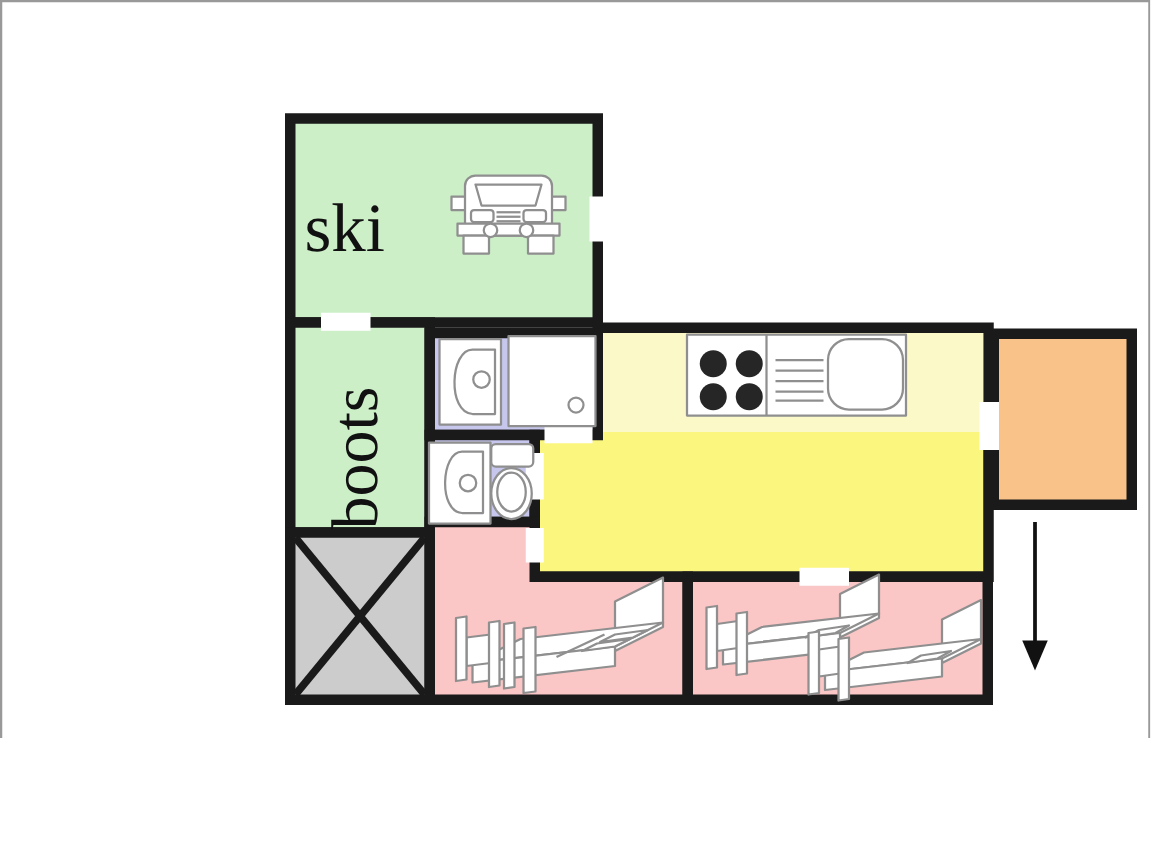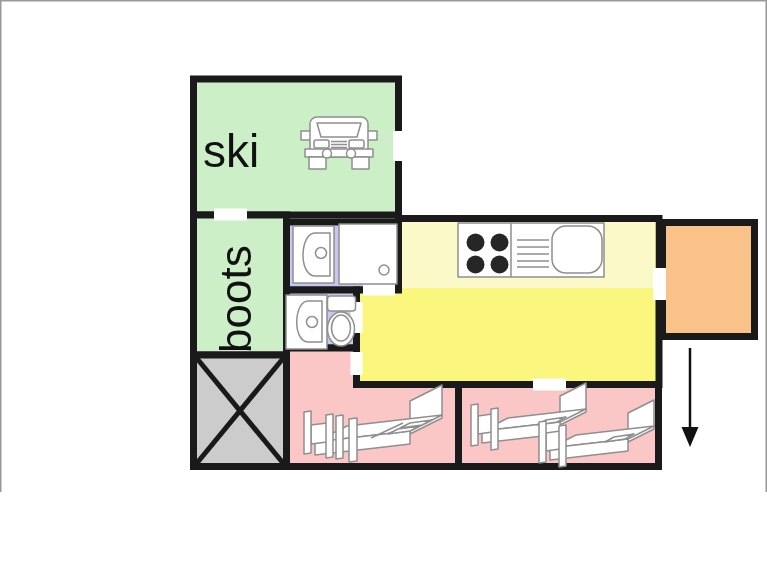--- a/index.html
+++ b/index.html
@@ -1,20 +1,20 @@
 <!DOCTYPE html>
 <html><head>
 <meta charset="utf-8">
 <style>
   html,body{margin:0;padding:0;background:#fff;}
   .canvas{
     position:relative;
     width:767px;height:492px;
     background:#fff;
-    font-family:Liberation Sans, sans-serif;
+    font-family:Liberation Serif, serif;
     overflow:hidden;
   }
   svg{position:absolute;left:0;top:0;}
   .room{stroke:#1a1a1a;stroke-width:7;}
   .gap{fill:#ffffff;stroke:none;}
   .fixture{fill:#ffffff;stroke:#8f8f8f;stroke-width:1.5;stroke-linejoin:round;}
   .fixline{fill:none;stroke:#8f8f8f;stroke-width:1.5;}
   .xline{stroke:#1a1a1a;stroke-width:5;}
   .label{fill:#111111;}
   .arrow{stroke:#111111;stroke-width:2.5;}

